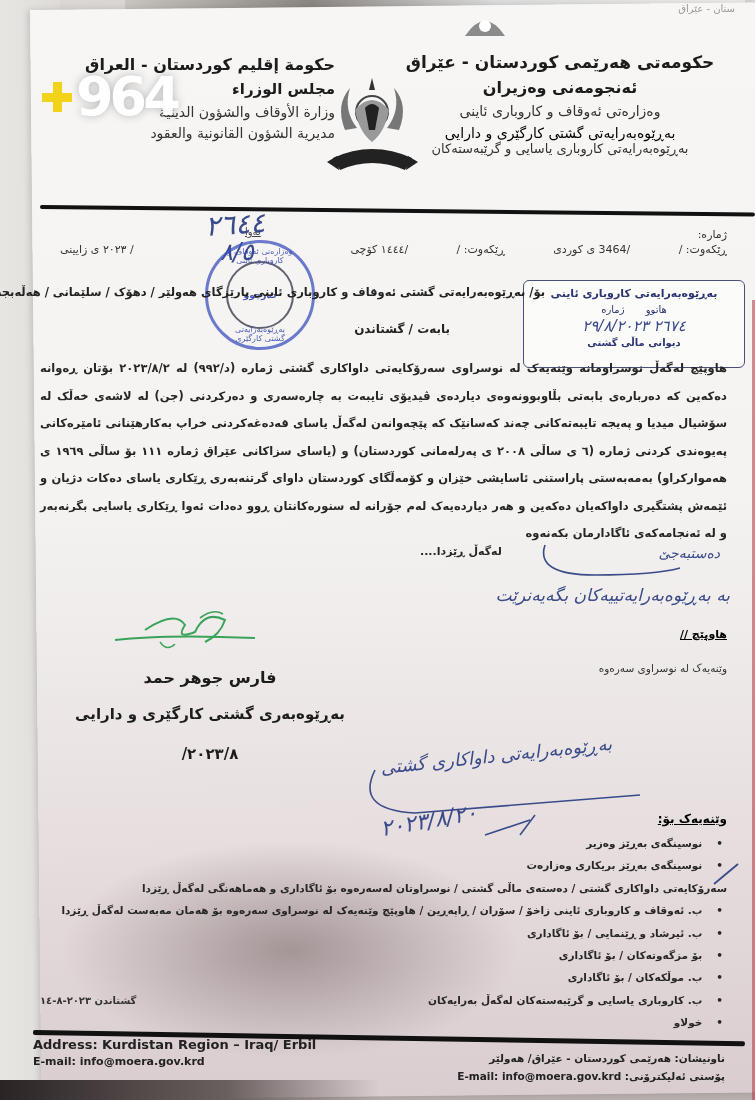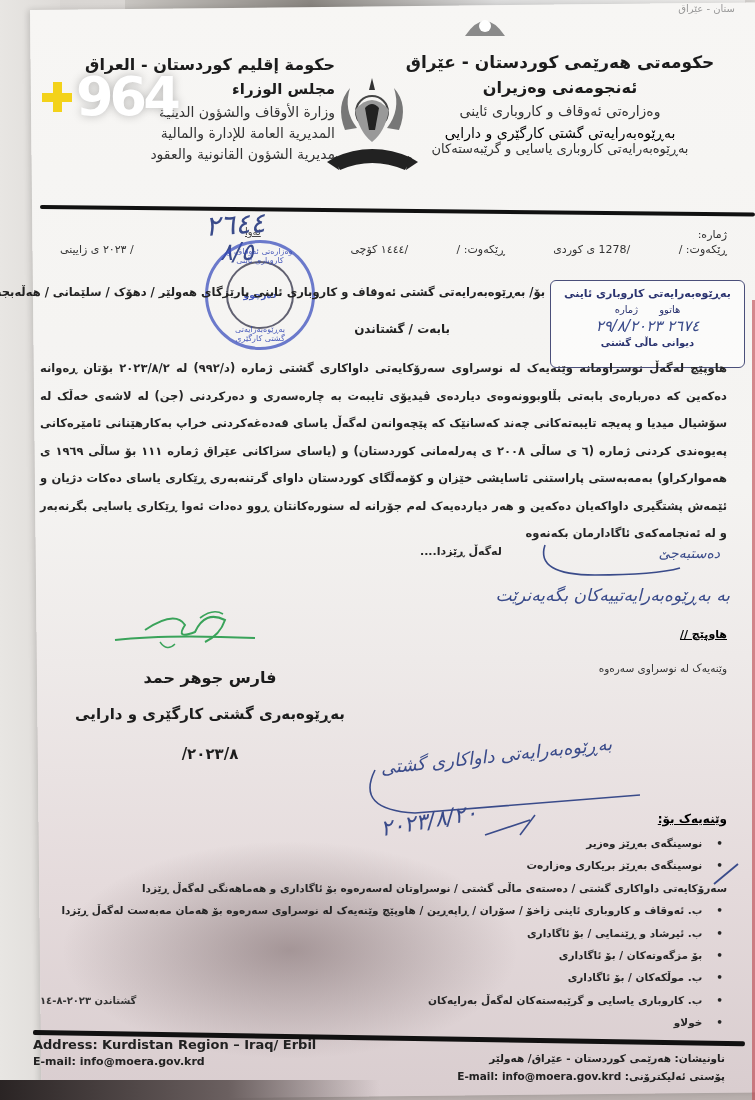--- a/index.html
+++ b/index.html
@@ -108,21 +108,21 @@
   .addressee {
     position: absolute; right: 210px; top: 285px; font-size: 11.5px; font-weight: bold; direction: rtl; color:#222;
     white-space: nowrap;
   }
   .subject {
     position: absolute; right: 305px; top: 322px; font-size: 12px; font-weight: bold; direction: rtl; color:#222;
   }
 
   
   .stamp-box {
-    position: absolute; right: 10px; top: 280px; width: 195px; height: 88px;
+    position: absolute; right: 10px; top: 280px; width: 222px; height: 88px;
     border: 1.5px solid #4a4f7a; border-radius: 6px;
     background: rgba(255,255,255,0.6);
     direction: rtl; text-align: center; color: #2b3470;
   }
   .stamp-box .s1 { font-size: 11px; font-weight: bold; margin-top: 6px; }
   .stamp-box .s2 { font-size: 10px; margin-top: 4px; word-spacing: 18px; }
   .stamp-box .s3 { font-size: 15px; font-style: italic; margin-top: 2px; color:#3a4b8a; }
   .stamp-box .s4 { font-size: 10px; font-weight: bold; margin-top: 2px; }
 
   
@@ -221,21 +221,20 @@
   <div class="l2">ئەنجومەنی وەزیران</div>
   <div class="l3">وەزارەتی ئەوقاف و کاروباری ئاینی</div>
   <div class="l4">بەڕێوەبەرایەتی گشتی کارگێری و دارایی</div>
   <div class="l5">بەڕێوەبەرایەتی کاروباری یاسایی و گرێبەستەکان</div>
 </div>
 
 <div class="hdr-left ink">
   <div class="l1">حكومة إقليم كوردستان - العراق</div>
   <div class="l2">مجلس الوزراء</div>
   <div class="l3">وزارة الأوقاف والشؤون الدينية</div>
-  <div class="l4">المديرية العامة للإدارة والمالية</div>
   <div class="l5">مديرية الشؤون القانونية والعقود</div>
 </div>
 
 <svg class="emblem" viewBox="0 0 95 110">
   <path d="M47 8 L50 20 L44 20 Z" fill="#333"></path>
   <circle cx="47" cy="42" r="16" fill="none" stroke="#444" stroke-width="2"></circle>
   <path d="M20 60 Q10 35 25 18 Q18 40 32 58 Z" fill="#777"></path>
   <path d="M74 60 Q84 35 69 18 Q76 40 62 58 Z" fill="#777"></path>
   <path d="M30 40 Q47 20 64 40 Q60 62 47 72 Q34 62 30 40 Z" fill="#999"></path>
   <path d="M40 38 Q47 30 54 38 L50 60 L44 60 Z" fill="#222"></path>
@@ -249,21 +248,21 @@
   <span class="badge-num">964</span>
 </div>
 
 <div class="hdr-rule"></div>
 
 <div class="ref-label">ژمارە:</div>
 <div class="adad-label">ئەوا</div>
 <div class="hw-number">٢٦٤٤</div>
 <div class="ref-row">
   <span>ڕێکەوت: /</span>
-  <span>/1278 ی کوردی</span>
+  <span>/3464 ی کوردی</span>
   <span>ڕێکەوت:   /</span>
   <span>/١٤٤٤ کۆچی</span>
   <span style="width:120px"></span>
   <span>/ ٢٠٢٣ ی زایینی</span>
 </div>
 <div class="hw-date-top">٨/٥</div>
 
 <div class="round-stamp">
   <div class="ring-text">وەزارەتی ئەوقاف و کاروباری ئاینی</div>
   <div class="inner">دەرچوو</div>

